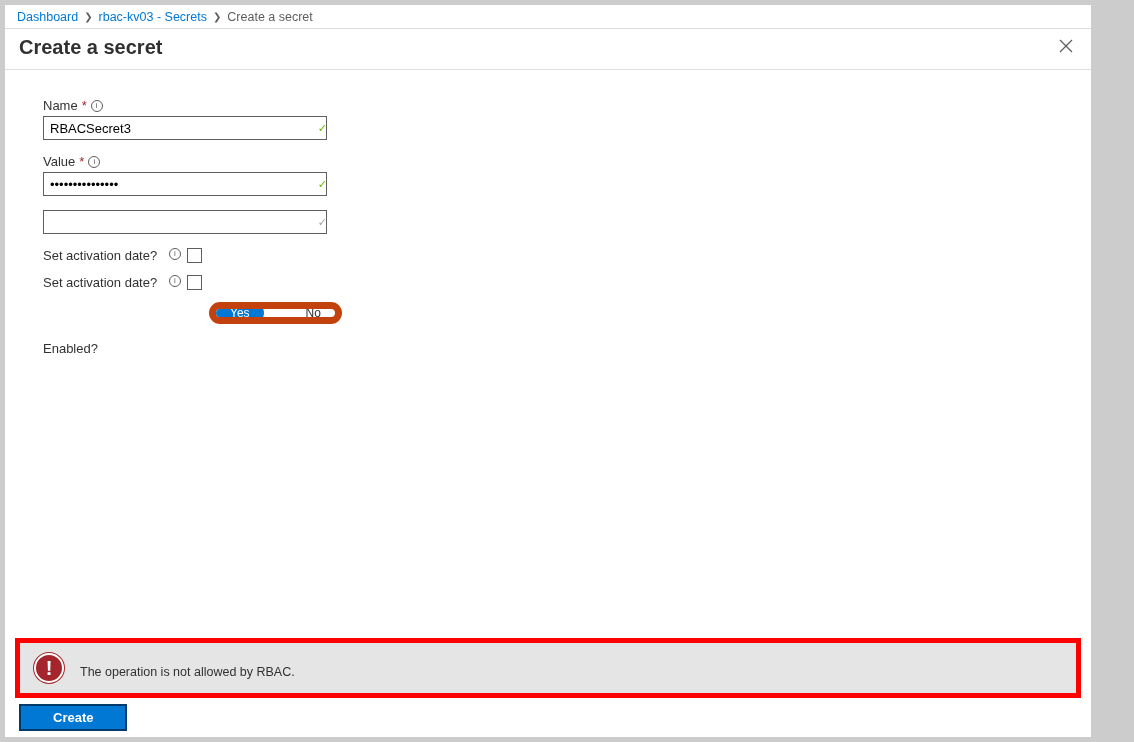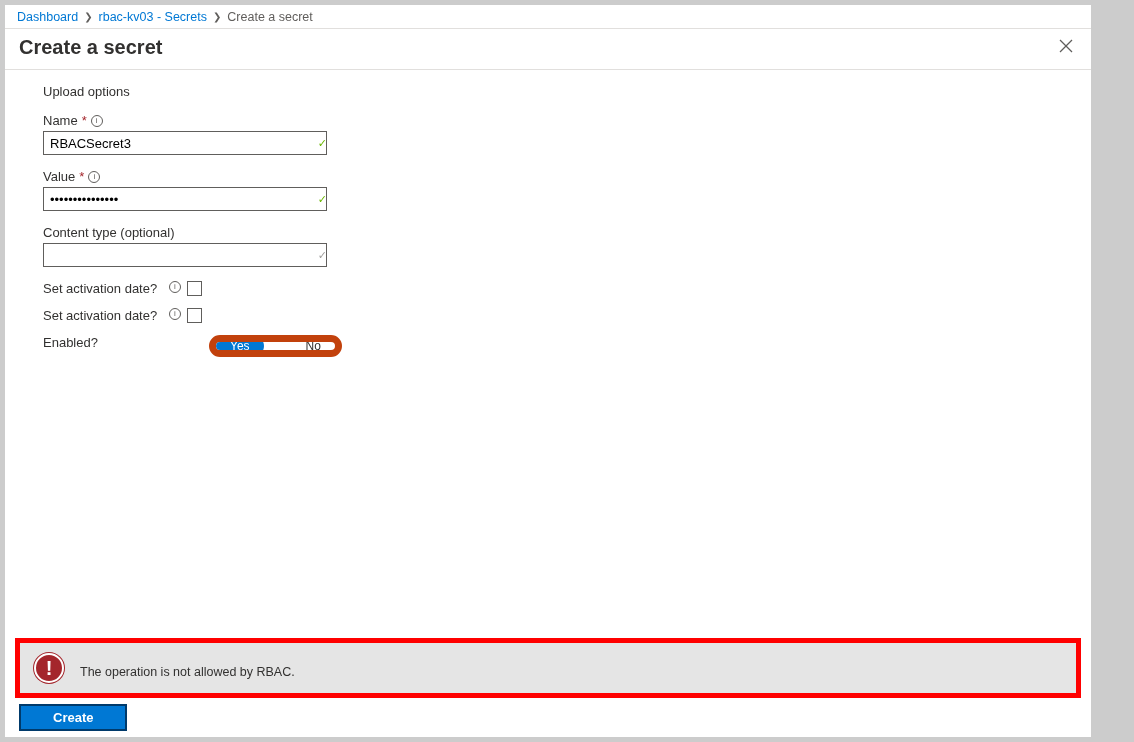--- a/index.html
+++ b/index.html
@@ -34,21 +34,21 @@
   .validated { border: 1px solid #7c2d8e; }
   .check { position: absolute; right: 6px; top: 50%; transform: translateY(-50%); color: #6bb700; font-size: 11px; pointer-events: none; }
   .check.gray { color: #a19f9d; }
 
   
   .row { display: flex; align-items: flex-start; gap: 6px; margin-bottom: 12px; font-size: 13px; }
   .row label { min-width: 120px; }
   input[type=checkbox] { width: 15px; height: 15px; border: 1px solid #605e5c; background: #fff; appearance: none; }
 
   
-  .row.enabled label { min-width: 160px; }
+  .row.enabled label { min-width: 160px; margin-top: 39px; }
   .toggle { display: inline-flex; align-items: center; border: 7px solid #c2410c; border-radius: 12px; height: 22px; overflow: hidden; background: #fff; gap: 28px; }
   .toggle .opt { padding: 0 14px; font-size: 12px; line-height: 20px; cursor: pointer; color: #323130; }
   .toggle .opt.active { background: #0078d4; color: #fff; border-radius: 11px; }
 
   
   .footer { position: absolute; left: 0; right: 0; bottom: 0; padding: 0 10px 8px 10px; }
   .error-box { border: 5px solid #ff0000; background: #e5e5e5; padding: 10px 14px; display: flex; align-items: center; gap: 16px; margin-bottom: 8px; }
   .error-circle { width: 30px; height: 30px; border-radius: 50%; background: #a4262c; display: flex; align-items: center; justify-content: center; flex-shrink:0; border: 2px solid #ffffff; box-shadow: 0 0 0 1px #a4262c; }
   .error-circle span { color: #fff; font-weight: 700; font-size: 20px; line-height: 1; }
   .error-text { font-size: 12.5px; color: #323130; margin-top: 8px; }
@@ -74,21 +74,20 @@
         <svg width="14" height="14" viewBox="0 0 14 14">
             <line x1="1" y1="1" x2="13" y2="13" stroke="#605e5c" stroke-width="1.2"></line>
             <line x1="13" y1="1" x2="1" y2="13" stroke="#605e5c" stroke-width="1.2"></line>
           </svg>
       </span>
     </div>
 
     <div class="body">
 
       <div class="field">
-        <div class="field-label">Upload options</div>
       </div>
 
       <div class="field">
         <div class="field-label">
           <span>Name</span>
           <span class="req">*</span>
           <span class="info-icon">i</span>
         </div>
         <div class="input-wrap">
           <input type="text" class="validated" value="RBACSecret3" style="">
@@ -102,21 +101,20 @@
           <span class="req">*</span>
           <span class="info-icon">i</span>
         </div>
         <div class="input-wrap">
           <input type="text" class="validated" value="•••••••••••••••" style="">
           <span class="check">✓</span>
         </div>
       </div>
 
       <div class="field">
-        <div class="field-label">Content type (optional)</div>
         <div class="input-wrap">
           <input type="text" value="" style="">
           <span class="check gray">✓</span>
         </div>
       </div>
 
       <div class="row">
         <label>Set activation date?</label>
         <span class="info-icon">i</span>
         <input type="checkbox" style="">

